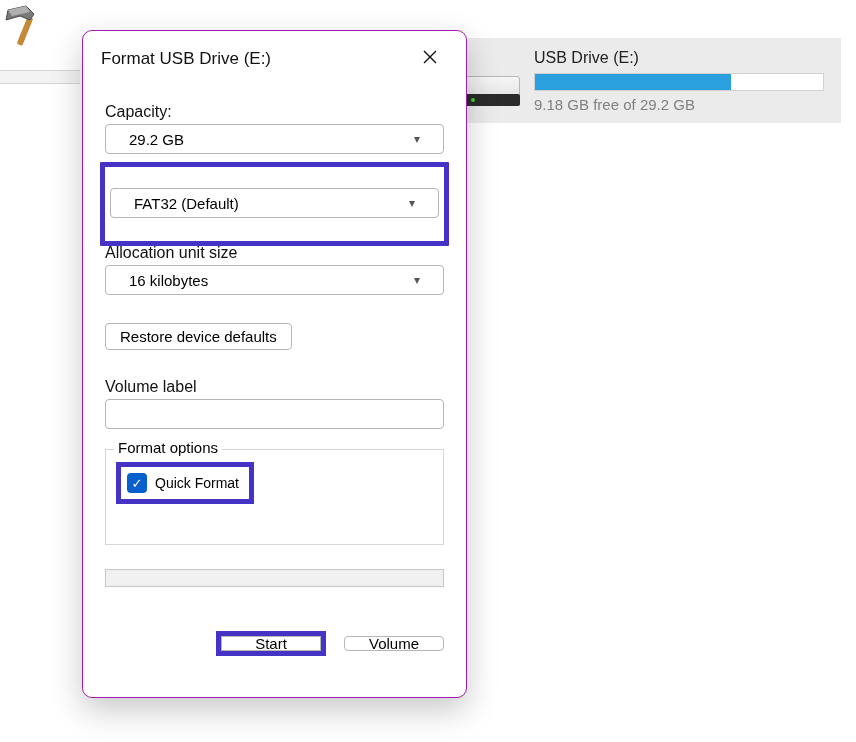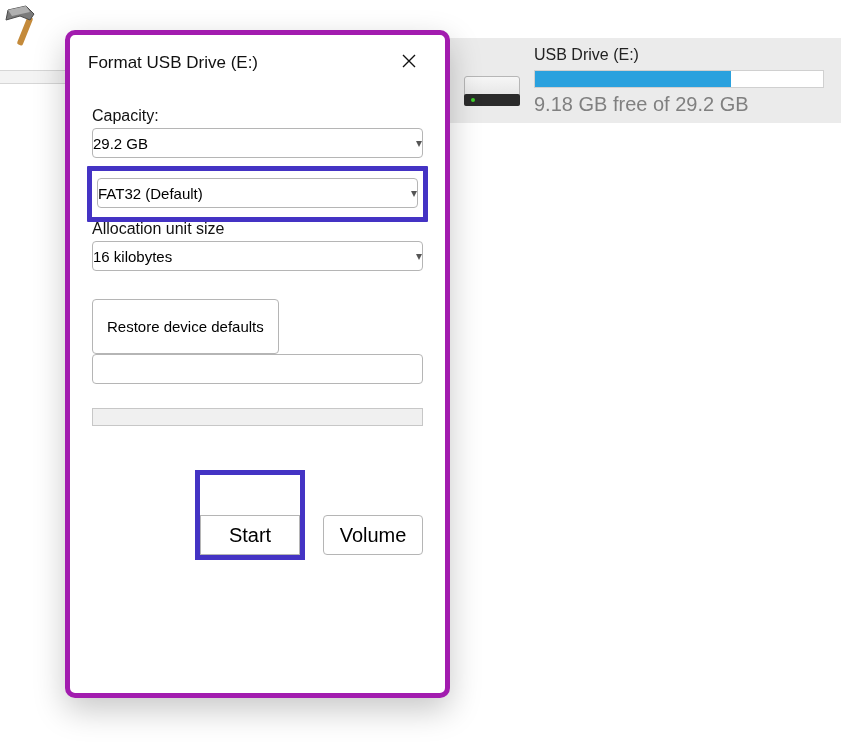--- a/index.html
+++ b/index.html
@@ -68,41 +68,41 @@
       background: #ffffff;
       border: 1px solid #d0d0d0;
       position: relative;
       margin-bottom: 5px;
     }
     .drive-bar-fill {
       position: absolute;
       top: 0; left: 0; bottom: 0;
       background: #2aa1de;
     }
-    .drive-free { font-size: 20px; color: #808080; }
+    .drive-free { font-size: 15px; color: #808080; }
 
     .toolbar-stub {
       position: absolute;
       top: 70px;
       left: 0;
       width: 80px;
       height: 14px;
       border-top: 1px solid #d6d6d6;
       border-bottom: 1px solid #d6d6d6;
       background: #f3f3f3;
     }
 
     .dialog {
       position: absolute;
       top: 30px;
-      left: 65px;
+      left: 82px;
       width: 385px;
       height: 668px;
       background: #ffffff;
-      border: 5px solid #a21caf;
+      border: 1px solid #a21caf;
       border-radius: 10px;
       box-shadow: 0 12px 32px rgba(0,0,0,0.22);
       padding: 0;
     }
     .dialog-titlebar {
       display: flex;
       justify-content: space-between;
       align-items: center;
       padding: 14px 18px 8px 18px;
     }
@@ -129,38 +129,38 @@
     }
     .select {
       width: 100%;
       height: 30px;
       border: 1px solid #b5b5b5;
       border-radius: 4px;
       background: #ffffff;
       display: flex;
       align-items: center;
       justify-content: space-between;
-      padding: 0 0;
+      padding: 0 23px;
       font-size: 15px;
       cursor: pointer;
     }
     .chevron { color: #555; font-size: 12px; }
     .highlight-box {
       border: 5px solid #4433c4;
       border-radius: 1px;
       margin: 8px -5px -2px -5px;
       padding: 3px 0 5px 0;
     }
     .highlight-box .field-label { margin: 2px 5px 3px 5px; }
-    .highlight-box .select { margin: 4px 5px; width: calc(100% - 10px); }
+    .highlight-box .select { margin: 18px 5px; width: calc(100% - 10px); }
 
     .restore-btn {
       margin-top: 28px;
       display: inline-block;
-      padding: 18px 14px;
+      padding: 4px 14px;
       border: 1px solid #b5b5b5;
       border-radius: 4px;
       background: #ffffff;
       font-size: 15px;
       cursor: pointer;
     }
     .text-input {
       width: 100%;
       height: 30px;
       border: 1px solid #b5b5b5;
@@ -212,30 +212,29 @@
     }
     .button-row {
       display: flex;
       justify-content: flex-end;
       gap: 18px;
       margin-top: 44px;
       align-items: center;
     }
     .btn {
       min-width: 100px;
-      height: 40px;
+      height: 15px;
       border: 1px solid #b5b5b5;
       border-radius: 4px;
       background: #ffffff;
-      font-size: 20px;
+      font-size: 15px;
       cursor: pointer;
       display: flex;
       align-items: center;
       justify-content: center;
-      margin-top: 40px;
     }
     .start-highlight {
       border: 5px solid #4433c4;
       padding: 0;
     }
     .start-highlight .btn { border-radius: 0; }
   </style>
 </head>
 <body>
 
@@ -295,22 +294,34 @@
     <div class="field-label" style="margin-top:0">Allocation unit size</div>
     <div class="select">
       <span>16 kilobytes</span>
       <span class="chevron">▾</span>
     </div>
 
     <div class="restore-btn">
       <span>Restore device defaults</span>
     </div>
 
+    <div class="field-label" style="margin-top:28px">Volume label</div>
     <input class="text-input" type="text" value="" style="">
 
+    <div class="fieldset">
+      <div class="fieldset-legend">Format options</div>
+      <div class="checkbox-highlight">
+        <div class="checkbox-row">
+          <div class="checkbox">
+            <span>✓</span>
+          </div>
+          <span>Quick Format</span>
+        </div>
+      </div>
+    </div>
 
     <div class="progress-track"></div>
 
     <div class="button-row">
       <div class="start-highlight">
         <div class="btn">
           <span>Start</span>
         </div>
       </div>
       <div class="btn">

